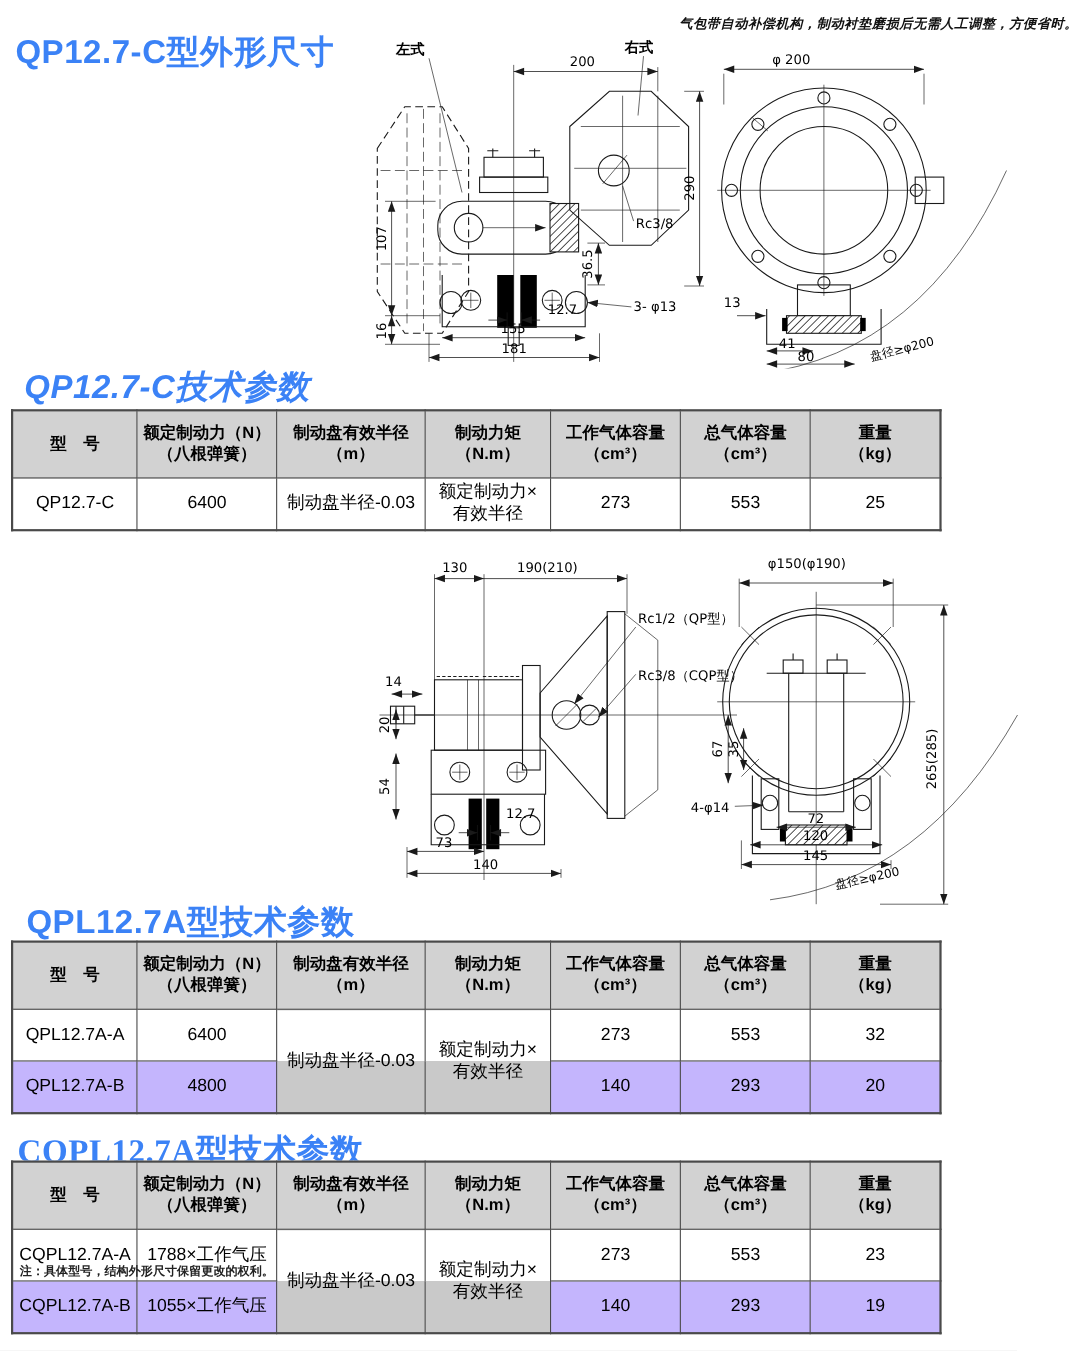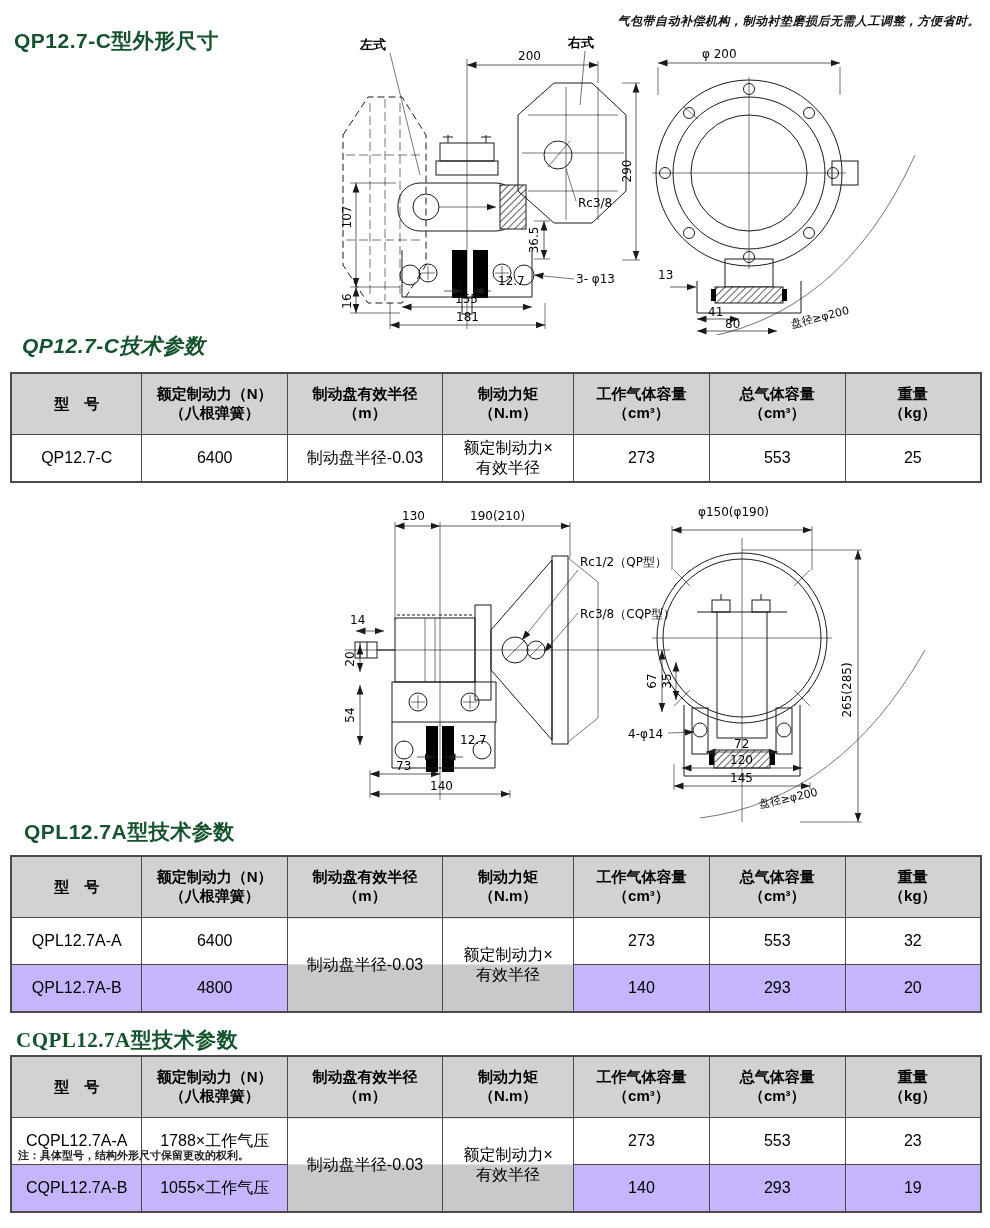--- a/index.html
+++ b/index.html
@@ -1,28 +1,28 @@
 <!DOCTYPE html>
 <html><head>
 <meta charset="utf-8">
 <style>
   html,body{margin:0;padding:0;background:#e8e8e8;}
   .page{position:relative;width:990px;height:1228px;background:#fff;
         font-family:"Liberation Sans",sans-serif;color:#000;overflow:hidden;margin:0 auto;}
   .top-note{position:absolute;top:13px;right:10px;font-size:12px;font-weight:bold;
             letter-spacing:.5px;color:#111;font-style:italic;}
-  .sec-title{position:absolute;font-size:21px;font-weight:bold;color:#14532d;letter-spacing:.5px;text-align:center;}
+  .sec-title{position:absolute;font-size:30px;font-weight:bold;color:#3b82f6;letter-spacing:.5px;text-align:center;}
   .t-fig1{left:14px;top:27px;}
   .t-tab1{left:22px;top:332px;font-style:italic;}
   .t-fig2{left:14px;top:502px;}
   .t-tab2{left:24px;top:818px;}
   .t-tab3{left:16px;top:1026px;font-family:Liberation Serif, serif;}
   .foot-note{position:absolute;left:18px;top:1148px;font-size:11px;font-weight:bold;color:#222;text-align:center;}
 
-  table.spec{position:absolute;left:10px;width:972px;border-collapse:collapse;
+  table.spec{position:absolute;left:10px;width:846px;border-collapse:collapse;
              table-layout:fixed;background:#fff;border:2px solid #4a4a4a;}
   .spec th,.spec td{border:1px solid #4a4a4a;text-align:center;vertical-align:middle;
                     white-space:pre-line;padding:2px;line-height:1.25;}
   .spec th{background:#d2d2d2;font-size:15px;font-weight:bold;height:56px;}
   .spec td{font-size:16px;height:42px;}
   .spec tr.alt td{background:#c4b5fd;}
   .spec td.merged{background:linear-gradient(to bottom,#fff 50%,#c9c9c9 50%);}
   .tab1{top:372px;} .tab2{top:855px;} .tab3{top:1055px;}
 
   svg.fig{position:absolute;}

